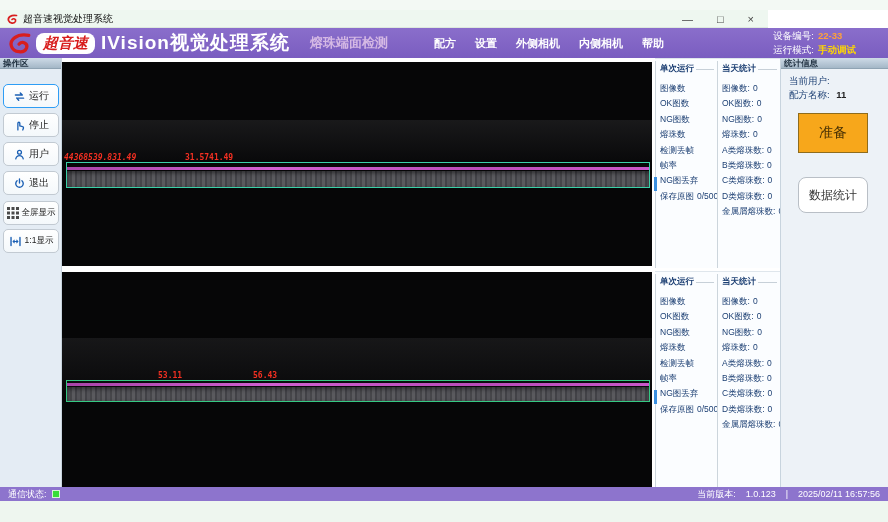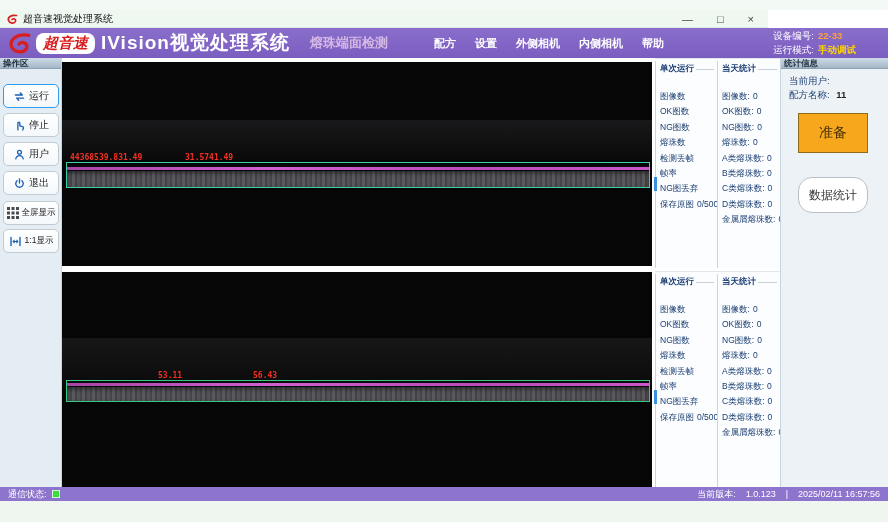--- a/index.html
+++ b/index.html
@@ -43,21 +43,21 @@
   .sbtn .blabel { font-size:10px; color:#222; white-space:nowrap; }
   .sbtn.small .blabel { font-size:8.5px; }
 
   
   .vp { position:absolute; left:62px; width:590px; background:#060607; overflow:hidden; }
   .vp1 { top:4px; height:204px; }
   .vp2 { top:214px; height:215px; }
   .vp1::before { content:''; position:absolute; left:0; right:0; top:58px; height:40px; background:linear-gradient(180deg,rgba(125,125,130,.16),rgba(125,125,130,.03)); }
   .vp2::before { content:''; position:absolute; left:0; right:0; top:66px; height:52px; background:linear-gradient(180deg,rgba(125,125,130,.14),rgba(125,125,130,.03)); }
   .ann { position:absolute; color:#f53022; font:bold 8px "DejaVu Sans Mono",monospace; letter-spacing:0; }
-  .vp1 .ann:nth-child(1) { left:8px; top:91px; }
+  .vp1 .ann:nth-child(1) { left:2px; top:91px;font-style:italic; }
   .vp1 .ann:nth-child(2) { left:123px; top:91px; }
   .vp2 .ann:nth-child(1) { left:96px; top:99px; }
   .vp2 .ann:nth-child(2) { left:191px; top:99px; }
   .strip { position:absolute; left:4px; }
   .vp1 .strip { top:100px; width:584px; height:26px; border:1px solid #3ad0a8; }
   .vp2 .strip { top:108px; width:584px; height:22px; border:1px solid #35c883; }
   .mag { position:absolute; left:0; right:0; height:3px; background:linear-gradient(90deg,#a844a8,#d060d0 35%,#b94cb9 70%,#c957c9); }
   .vp1 .mag { top:4px; } .vp2 .mag { top:2px; }
   .band { position:absolute; left:0; right:0; background:#4b4b4f repeating-linear-gradient(90deg,#525257 0 3px,#46464a 3px 5px,#5a5a5e 5px 8px,#424247 8px 10px); box-shadow:inset 0 2px 4px rgba(0,0,0,.5); }
   .vp1 .band { top:8px; height:16px; }
@@ -66,32 +66,32 @@
   
   .stats { position:absolute; left:655px; width:125px; background:#fbfdff; border-top:1px solid #dfe6ec; }
   .stats.p1 { top:0; height:210px; }
   .stats.p2 { top:213px; height:216px; }
   .stats::after { content:''; position:absolute; left:-1px; top:118px; width:3px; height:14px; background:#3a8fe0; }
   .scol { position:absolute; top:2px; bottom:0; border-left:1px solid #ccd5dc; padding:2px 0 0 4px; }
   .scol.c1 { left:0; width:62px; }
   .scol.c2 { left:62px; width:63px; }
   .shead { display:flex; align-items:center; gap:2px; font-size:8.5px; font-weight:bold; color:#1c3f73; padding-right:3px; }
   .shead i { flex:1; border-top:1px solid #c7d0d8; }
-  .srows { margin-top:16px; }
+  .srows { margin-top:8px; }
   .srow { height:15.4px; font-size:8.5px; color:#1c3f73; white-space:nowrap; overflow:hidden; }
   .srow .v { margin-left:3px; }
 
   
   .rightpanel { position:absolute; left:780px; top:0; width:108px; height:429px; background:#edf2f7; border-left:1px solid #c8d4de; }
   .rp-row { position:absolute; left:8px; font-size:9.5px; color:#1c3f73; white-space:nowrap; }
   .rp-user { top:17px; }
   .rp-recipe { top:31px; }
   .rp-row .rv { color:#222; font-weight:bold; margin-left:4px; }
   .ready-btn { position:absolute; left:17px; top:55px; width:70px; height:40px; background:#f7a71b; border:1px solid #8f6c1c; font-size:14px; color:#4a3205; display:flex; align-items:center; justify-content:center; cursor:pointer; font-family:inherit; }
-  .data-btn { position:absolute; left:17px; top:119px; width:70px; height:36px; background:#fff; border:1px solid #b9bfc6; border-radius:14px; font-size:12px; color:#333; display:flex; align-items:center; justify-content:center; cursor:pointer; font-family:inherit; }
+  .data-btn { position:absolute; left:17px; top:119px; width:70px; height:36px; background:#fff; border:1px solid #b9bfc6; border-radius:8px; font-size:12px; color:#333; display:flex; align-items:center; justify-content:center; cursor:pointer; font-family:inherit; }
 
   
   .statusbar { position:absolute; left:0; top:487px; width:888px; height:14px; background:#8d74cd; display:flex; align-items:center; color:#fff; font-size:9px; padding:0 8px; }
   .led { width:8px; height:8px; background:#38df38; border:1px solid #d8f5d8; margin-left:5px; }
   .sb-right { margin-left:auto; display:flex; gap:10px; align-items:center; }
 </style>
 </head>
 <body>
 
 <div class="screen">

